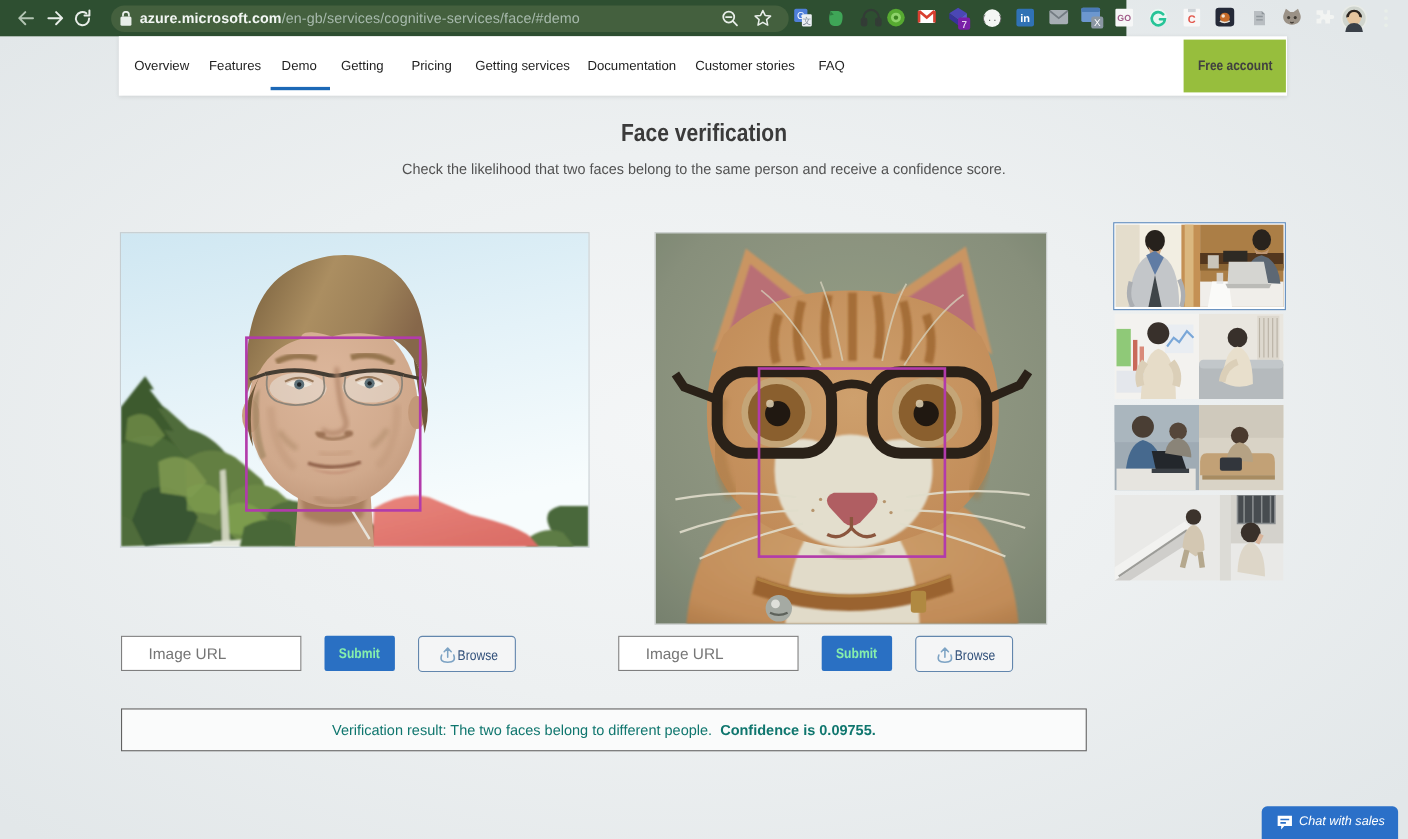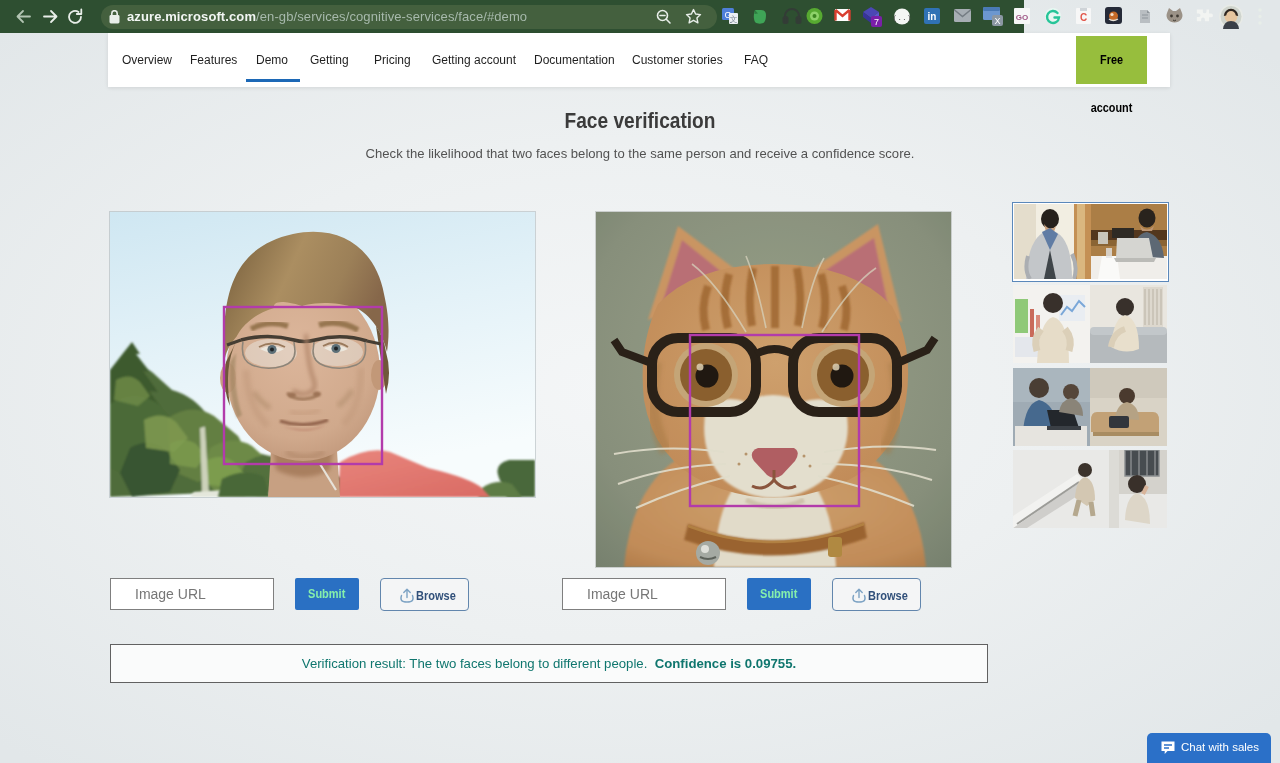--- a/index.html
+++ b/index.html
@@ -13,42 +13,42 @@
   #toolbar { position:absolute; left:0; top:0; width:1024px; height:33px; background:#2e4f31; }
   #urlpill { position:absolute; left:101px; top:5px; width:616px; height:24px; border-radius:12px; background:#44603e; }
   #urltext { position:absolute; left:127px; top:9px; font-size:13px; color:#e3ebe5; white-space:nowrap; letter-spacing:0.1px; }
   #urltext b { font-weight:bold; color:#f2f6f3; }
   #urltext span { color:#a7b9ac; }
 
   
   #nav { position:absolute; left:108px; top:33px; width:1062px; height:54px; background:#ffffff; box-shadow:0 1px 4px rgba(0,0,0,0.10); }
   .navlink { position:absolute; top:20px; font-size:12px; color:#1f1f1f; white-space:nowrap; }
   #demoline { position:absolute; left:138px; top:46px; width:54px; height:3px; background:#1c68b6; }
-  #freeacct { position:absolute; left:968px; top:2.5px; width:71px; height:48px; background:#97be3d; color:#000000; font-weight:bold; font-size:12.5px; text-align:center; line-height:48px; }
+  #freeacct { position:absolute; left:968px; top:2.5px; width:93px; height:48px; background:#97be3d; color:#404040; font-weight:bold; font-size:12.5px; text-align:center; line-height:48px; }
   #freeacct span { display:inline-block; transform:scaleX(0.87); }
 
   
   #title { position:absolute; left:0; top:108px; width:1280px; text-align:center; font-size:22.5px; font-weight:bold; color:#3b3b3b; transform:scaleX(0.85); }
   #subtitle { position:absolute; left:0; top:146px; width:1280px; text-align:center; font-size:13.5px; color:#525252; transform:scaleX(0.97); }
 
   
   #photo1 { position:absolute; left:110px; top:212px; width:425px; height:285px; outline:1px solid rgba(90,110,120,0.25); }
   #photo2 { position:absolute; left:596px; top:212px; width:355px; height:355px; outline:1px solid rgba(90,100,90,0.25); }
   .thumb { position:absolute; left:0; width:154px; height:78px; overflow:hidden; }
 
   
   .urlinput { position:absolute; top:578px; width:164px; height:32px; background:#fff; border:1px solid #7f7f7f; font-size:14px; color:#767676; line-height:30px; padding-left:24px; }
   .submit { position:absolute; top:578px; width:64px; height:32px; background:#2a70c3; border-radius:2px; color:#86efac; font-weight:bold; font-size:12.8px; text-align:center; line-height:32px; }
   .submit span { display:inline-block; transform:scaleX(0.86); }
-  .browse { position:absolute; top:578px; width:89px; height:33px; background:#f4f5f6; border:1px solid #6286ad; border-radius:4px; color:#31507a; font-weight:bold; font-size:12.8px; }
+  .browse { position:absolute; top:578px; width:89px; height:33px; background:#f4f5f6; border:1px solid #6286ad; border-radius:4px; color:#31507a; font-weight:normal; font-size:12.8px; }
   .browse .blabel { position:absolute; left:35px; top:8.5px; transform:scaleX(0.86); transform-origin:left; }
 
   #result { position:absolute; left:110px; top:644px; width:878px; height:39px; background:#fafbfb; border:1px solid #616161; text-align:center; font-size:13.2px; color:#0f766e; line-height:37px; }
 
-  #chat { position:absolute; left:1147px; top:733px; width:124px; height:30px; background:#2b70c8; border-radius:5px 5px 0 0; color:#fff; font-size:11.5px; }
+  #chat { position:absolute; left:1147px; top:733px; width:124px; height:30px; background:#2b70c8; border-radius:5px 5px 0 0; color:#fff; font-size:11.5px;font-style:italic; }
 </style>
 </head>
 <body>
 <div id="page">
 
   <div id="toolbar">
     <svg class="abs" style="left:14px; top:7px;" width="76" height="19" viewBox="0 0 76 19">
       <g stroke="#b2c4b2" stroke-width="1.8" fill="none" stroke-linecap="round" stroke-linejoin="round">
         <path d="M16 9.5 H4 M9 4 L3.5 9.5 L9 15"></path>
       </g>
@@ -186,21 +186,21 @@
       </g>
     </svg>
   </div>
 
   <div id="nav">
     <div class="navlink" style="left:14px;">Overview</div>
     <div class="navlink" style="left:82px;">Features</div>
     <div class="navlink" style="left:148px;">Demo</div>
     <div class="navlink" style="left:202px;">Getting</div>
     <div class="navlink" style="left:266px;">Pricing</div>
-    <div class="navlink" style="left:324px;">Getting account</div>
+    <div class="navlink" style="left:324px;">Getting services</div>
     <div class="navlink" style="left:426px;">Documentation</div>
     <div class="navlink" style="left:524px;">Customer stories</div>
     <div class="navlink" style="left:636px;">FAQ</div>
     <div id="demoline"></div>
     <div id="freeacct"><span>Free account</span></div>
   </div>
 
   <div id="title">Face verification</div>
   <div id="subtitle">Check the likelihood that two faces belong to the same person and receive a confidence score.</div>
 

